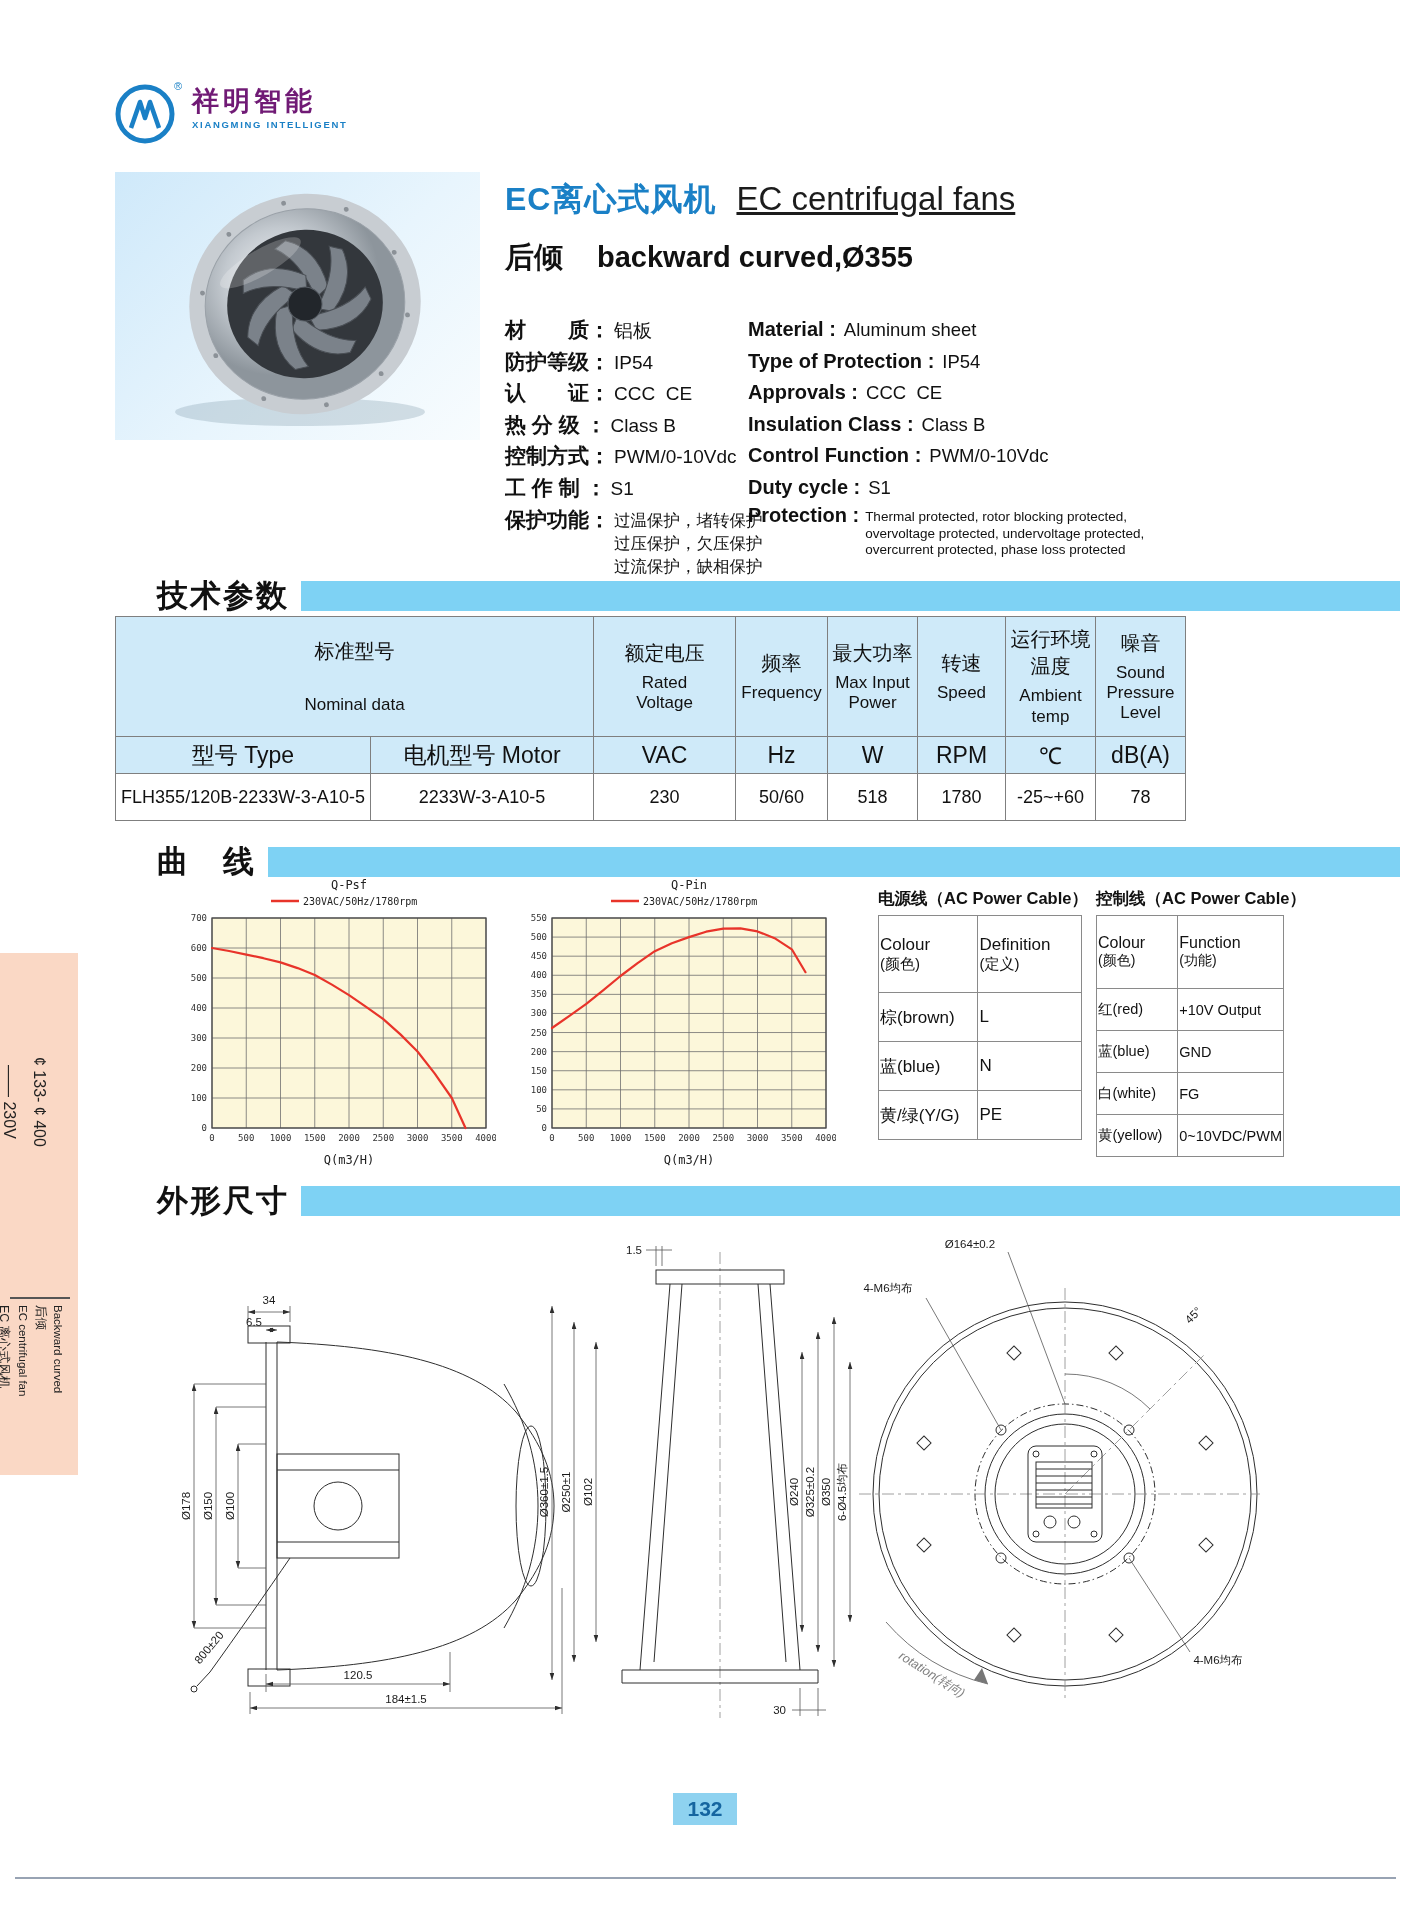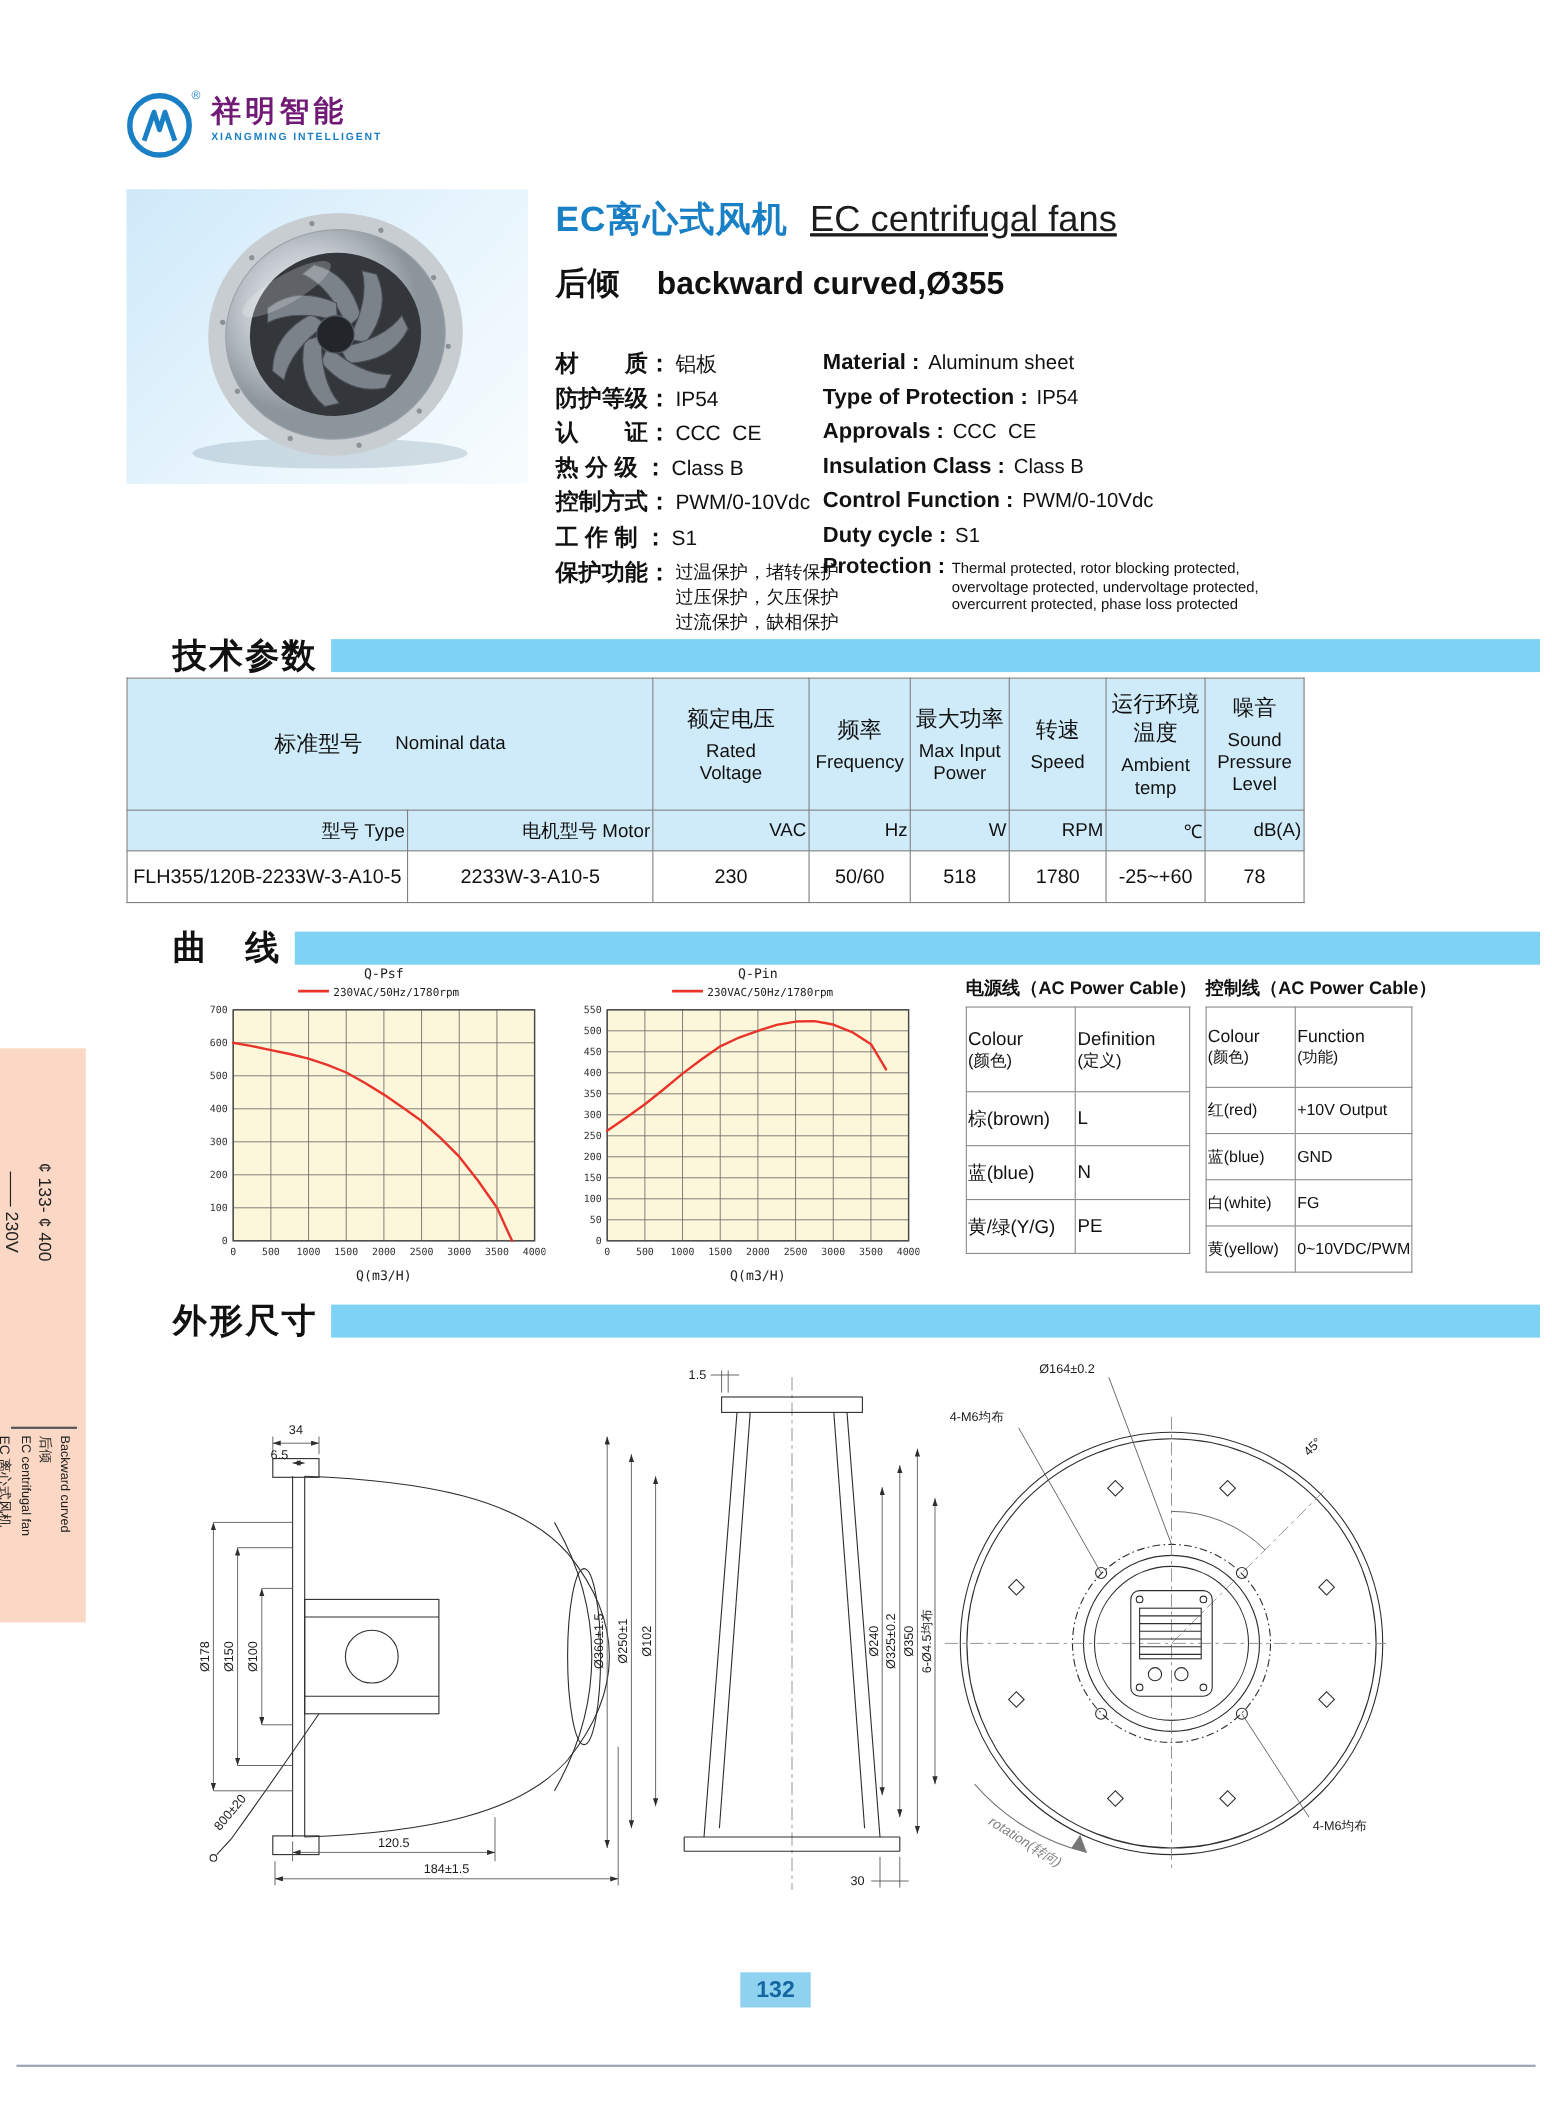--- a/index.html
+++ b/index.html
@@ -47,22 +47,22 @@
   .sec-curves{left:115px;top:841px;width:1285px;}
   .sec-dims{left:115px;top:1180px;width:1285px;}
 
   
   .tech-table{left:115px;top:616px;width:1070px;border-collapse:collapse;table-layout:fixed;}
   .tech-table td{border:1px solid #7f7f7f;text-align:center;vertical-align:middle;padding:2px;}
   .tech-table tr.hd td{background:#cfeaf9;}
   .hcell{display:flex;flex-direction:column;align-items:center;justify-content:center;gap:6px;}
   .hcn{font-size:20px;}
   .hen{font-size:17px;max-width:100px;line-height:1.18;}
-  .gcell{display:flex;align-items:center;justify-content:center;gap:30px;}
-  .urow td{font-size:17px;height:32px;text-align:right;}
+  .gcell{display:flex;flex-direction:column;align-items:center;justify-content:center;gap:30px;}
+  .urow td{font-size:23px;height:32px;}
   .drow td{font-size:18px;height:42px;background:#fff;}
 
   
   .chart{width:330px;height:292px;}
   .tick{font:9px "DejaVu Sans Mono",monospace;fill:#333;}
   .ctitle{font:12px "DejaVu Sans Mono",monospace;fill:#222;}
   .cleg{font:10px "DejaVu Sans Mono",monospace;fill:#222;}
 
   
   .cable-title{font-size:16.5px;font-weight:bold;margin-bottom:5px;white-space:nowrap;}

